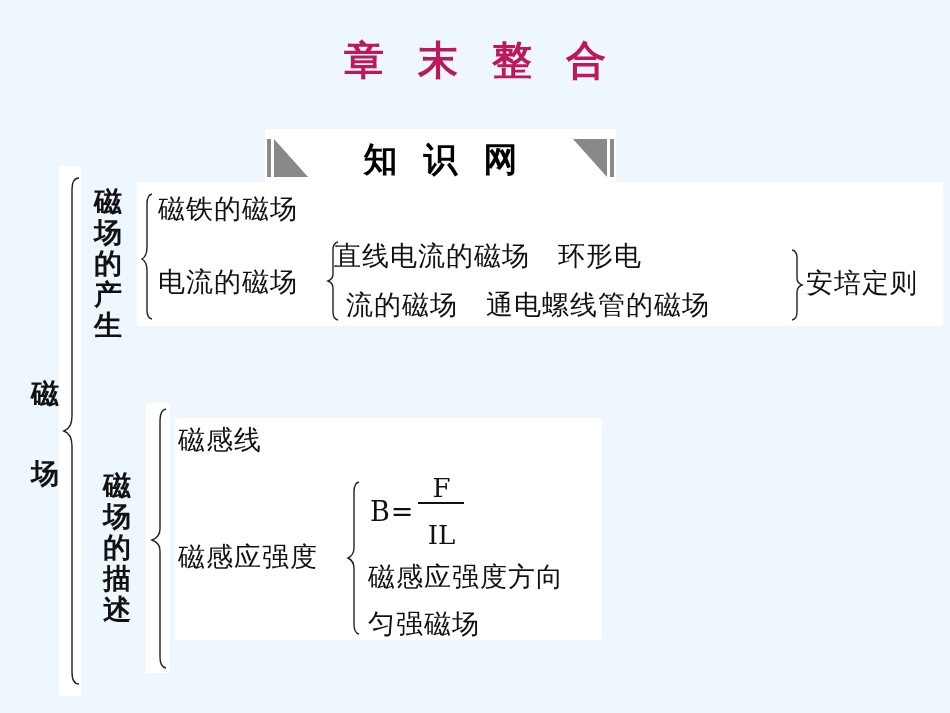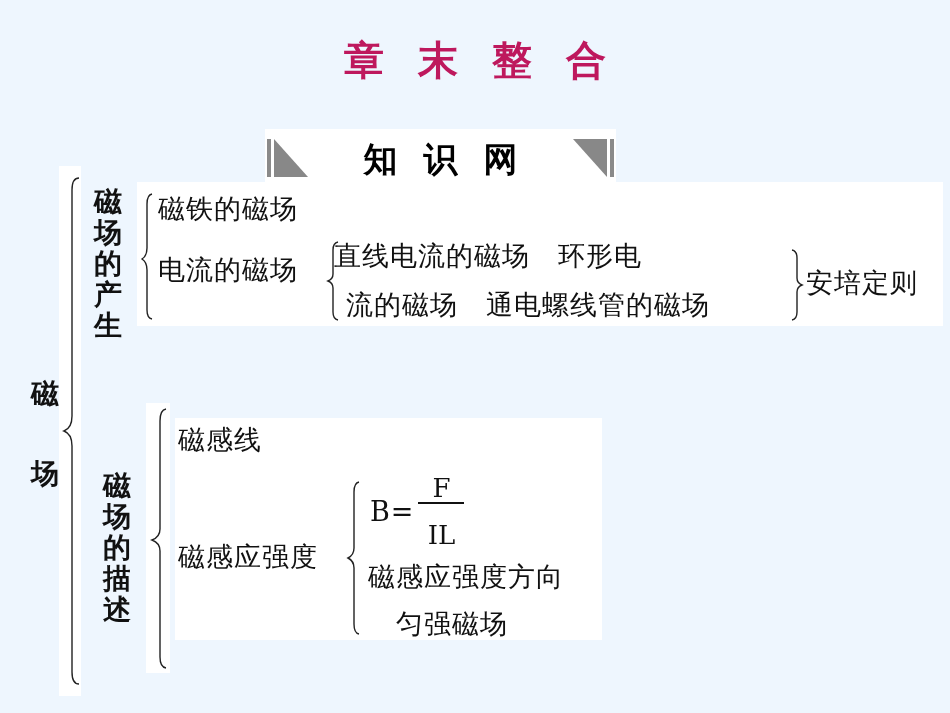--- a/index.html
+++ b/index.html
@@ -76,21 +76,21 @@
   <div>的</div>
   <div>产</div>
   <div>生</div>
 </div>
 
 <div class="abs white" style="left:137px; top:182px; width:806px; height:144px;"></div>
 <svg class="br" style="left:140px; top:192px;" width="16" height="130">
   <path d="M12 2 Q7 3 7 12 L7 56 Q7 64 2 67 Q7 70 7 78 L7 118 Q7 126 12 127"></path>
 </svg>
 <div class="abs t" style="left:158px; top:193px;">磁铁的磁场</div>
-<div class="abs t" style="left:158px; top:254px;">电流的磁场</div>
+<div class="abs t" style="left:158px; top:266px;">电流的磁场</div>
 
 <svg class="br" style="left:326px; top:240px;" width="16" height="82">
   <path d="M12 2 Q7 3 7 10 L7 34 Q7 39 2 41 Q7 43 7 48 L7 72 Q7 79 12 80"></path>
 </svg>
 <div class="abs t" style="left:334px; top:240px;text-align:center;">直线电流的磁场　环形电</div>
 <div class="abs t" style="left:346px; top:289px;">流的磁场　通电螺线管的磁场</div>
 
 <svg class="br" style="left:790px; top:248px;" width="14" height="74">
   <path d="M2 2 Q7 3 7 10 L7 30 Q7 35 12 37 Q7 39 7 44 L7 64 Q7 71 2 72"></path>
 </svg>
@@ -119,13 +119,13 @@
 
 <div class="abs" style="left:370px; top:474px; display:flex; align-items:center;">
   <span class="t">B=</span>
   <span class="frac">
     <span class="num">F</span>
     <span class="line"></span>
     <span class="den">IL</span>
   </span>
 </div>
 <div class="abs t" style="left:368px; top:561px;">磁感应强度方向</div>
-<div class="abs t" style="left:368px; top:608px;margin-left:28px;">匀强磁场</div>
+<div class="abs t" style="left:368px; top:608px;">匀强磁场</div>
 
 </body></html>

